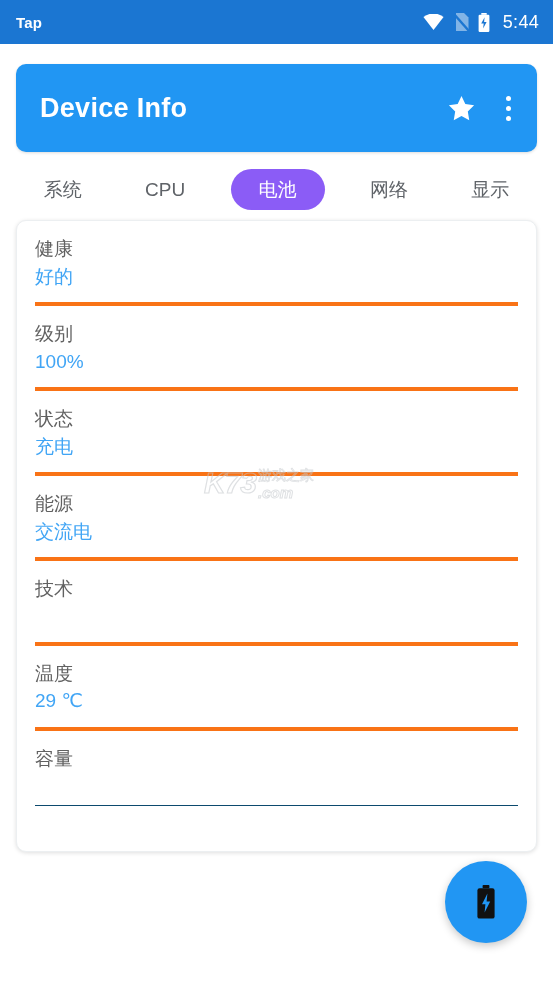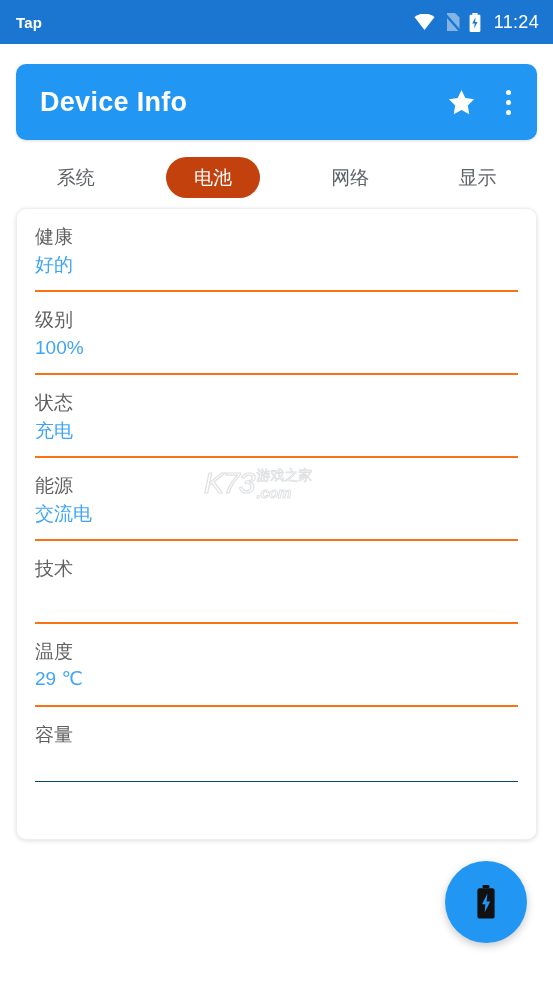--- a/index.html
+++ b/index.html
@@ -43,21 +43,21 @@
   .status-time {
     font-size: 18px;
     color: #ffffff;
     margin-left: 4px;
     letter-spacing: 0.3px;
   }
 
   
   .appbar {
     margin: 20px 16px 0 16px;
-    height: 76px;
+    height: 88px;
     background: #2196f3;
     border-radius: 10px;
     display: flex;
     align-items: center;
     padding: 0 20px 0 24px;
     box-shadow: 0 1px 3px rgba(0,0,0,0.14);
   }
   .appbar-title {
     color: #ffffff;
     font-size: 27px;
@@ -97,41 +97,41 @@
   }
   .tab {
     font-size: 19px;
     color: #5f6368;
     padding: 9px 18px;
     border-radius: 22px;
     white-space: nowrap;
     line-height: 1;
   }
   .tab.selected {
-    background: #c2410c;
+    background: #8b5cf6;
     color: #ffffff;
     padding: 11px 28px;
     border-radius: 24px;
   }
 
   
   .card {
     margin: 2px 16px 0 16px;
     background: #ffffff;
     border-radius: 10px;
     border: 1px solid #eceff1;
     box-shadow: 0 1px 4px rgba(0,0,0,0.13);
     overflow: hidden;
     height: 632px;
     position: relative;
   }
   .rows { padding: 0 18px; }
   .row {
     padding: 14px 0 12px 0;
-    border-bottom: 2px solid #f97316;
+    border-bottom: 4px solid #f97316;
     min-height: 75px;
   }
   .row:last-child { border-bottom: 1px solid #0c4a6e; }
   .row-label {
     font-size: 19px;
     color: #616161;
     line-height: 1.45;
   }
   .row-value {
     font-size: 19px;
@@ -144,21 +144,21 @@
   .watermark {
     position: absolute;
     left: 204px;
     top: 468px;
     pointer-events: none;
     user-select: none;
     opacity: 0.55;
   }
   .wm-k73 {
     font-size: 30px;
-    font-weight: normal;
+    font-weight: bold;
     font-style: italic;
     color: transparent;
     -webkit-text-stroke: 1.2px #c4c8cc;
     letter-spacing: -1px;
     line-height: 1;
     display: inline-block;
   }
   .wm-right {
     display: inline-block;
     vertical-align: top;
@@ -213,40 +213,41 @@
     </svg>
     <svg class="icon-sim" viewBox="0 0 16 18">
       <path d="M3 0 H11 L15.5 4.5 V18 H3 Z" fill="#ffffff"></path>
       <path d="M0 0 L16 18" stroke="#1b76d2" stroke-width="2.4" fill="none"></path>
     </svg>
     <svg class="icon-batt-status" viewBox="0 0 12 19">
       <rect x="3.3" y="0" width="5.4" height="1.8" fill="#ffffff"></rect>
       <rect x="0.6" y="1.8" width="10.8" height="17.2" rx="1.2" fill="#ffffff"></rect>
       <path d="M6.6 4.2 L3.2 10.6 H5.7 L5.1 15.6 L8.6 8.9 H6.1 Z" fill="#1b76d2"></path>
     </svg>
-    <span class="status-time">11:24</span>
+    <span class="status-time">5:44</span>
   </div>
 </div>
 
 <div class="appbar">
   <span class="appbar-title">Device Info</span>
   <div class="appbar-actions">
     <svg class="icon-star" viewBox="0 0 24 23">
       <path d="M12 0.8 L15.4 7.9 L23.2 9 L17.6 14.5 L18.9 22.3 L12 18.6 L5.1 22.3 L6.4 14.5 L0.8 9 L8.6 7.9 Z" fill="#ffffff"></path>
     </svg>
     <span class="icon-overflow">
       <span></span>
       <span></span>
       <span></span>
     </span>
   </div>
 </div>
 
 <div class="tabs">
   <div class="tab">系统</div>
+  <div class="tab">CPU</div>
   <div class="tab selected">电池</div>
   <div class="tab">网络</div>
   <div class="tab">显示</div>
 </div>
 
 <div class="card">
   <div class="rows">
 
     <div class="row">
       <div class="row-label">健康</div>

